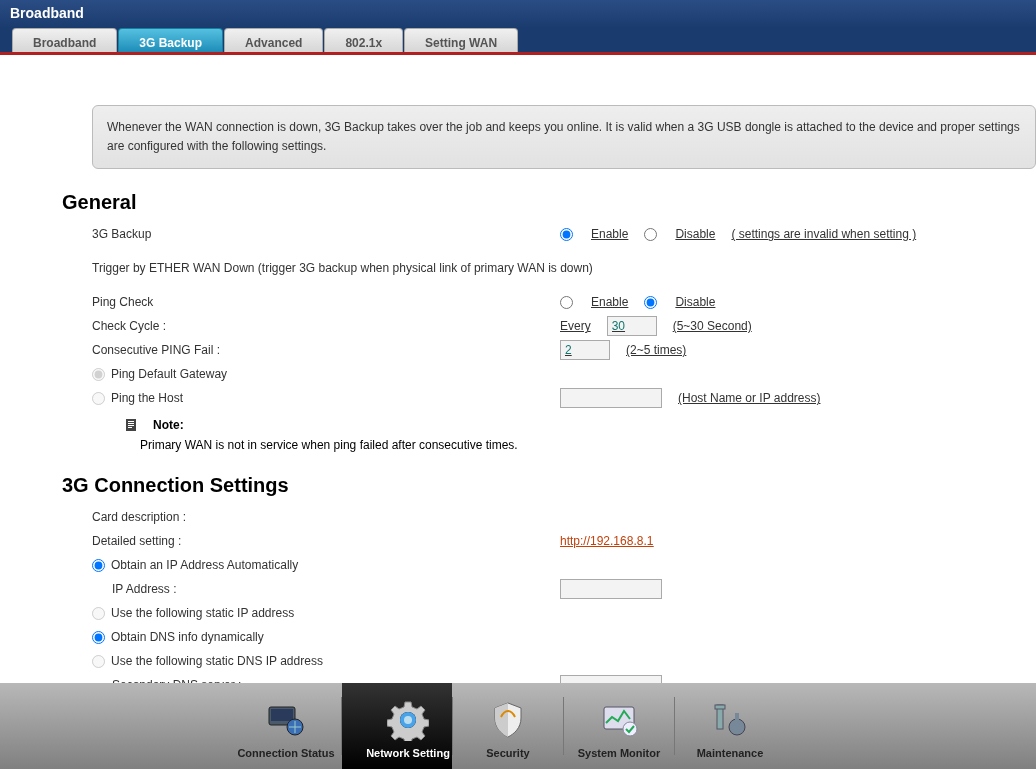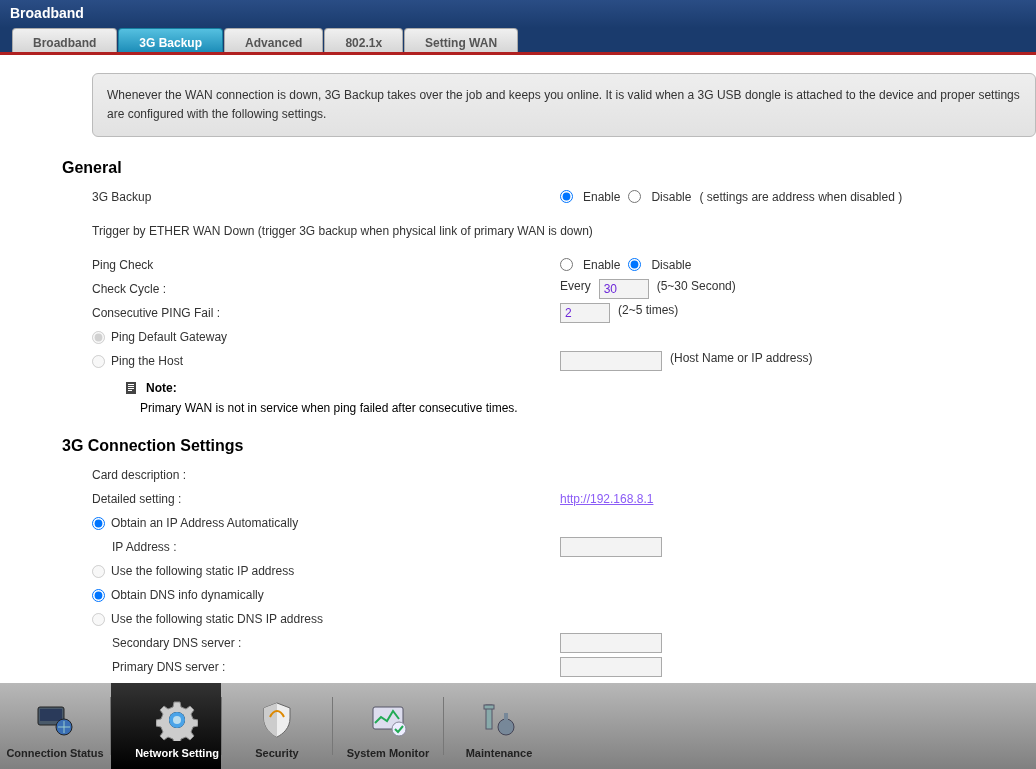--- a/index.html
+++ b/index.html
@@ -20,57 +20,57 @@
   cursor: pointer;
   display: flex;
   align-items: center;
 }
 .tab.active {
   background: linear-gradient(#55c0e0, #1d8db8);
   color: #fff;
   border-color: #157fa0;
 }
 
-.content-area { padding: 18px 0 0 92px; height: 628px; overflow: hidden; }
+.content-area { padding: 18px 0 0 92px; height: 628px; overflow: hidden; margin-top: 32px; }
 
 .intro-box {
   background: linear-gradient(#eee, #e2e2e2);
   border: 1px solid #bbb;
   border-radius: 6px;
   padding: 12px 14px;
   width: 944px;
   font-size: 12px;
   line-height: 1.6;
   color: #333;
 }
 
-.section-title { font-size: 16px; font-weight: bold; margin: 22px 0 10px -30px; }
+.section-title { font-size: 20px; font-weight: bold; margin: 22px 0 10px -30px; }
 
 .form-row { display: flex; margin: 4px 0; min-height: 20px; align-items: center; }
 .form-label { width: 468px; font-size: 12px; color: #333; display: flex; align-items: center; gap: 4px; }
-.form-value { font-size: 12px; color: #333; display: flex; align-items: flex-start; gap: 8px; }
+.form-value { font-size: 12px; color: #333; display: flex; align-items: center; gap: 16px; text-decoration: underline; }
 .indent { padding-left: 20px; }
 
 input[type="radio"] { margin: 0 2px 0 0; vertical-align: middle; }
 input[type="text"] {
   border: 1px solid #aaa;
   padding: 2px 4px;
   font-size: 12px;
   height: 20px;
 }
-input[type="text"]:disabled { background: #f3f3f3; color: #6d28d9; }
+input[type="text"]:disabled { background: #f3f3f3; color: #0f766e; }
 
 .note-block { margin: 10px 0 6px 32px; }
-.note-title { font-weight: bold; display: flex; align-items: center; gap: 8px; text-align: right; }
+.note-title { font-weight: bold; display: flex; align-items: center; gap: 15px; text-align: right; }
 .note-body { margin: 6px 0 0 16px; }
 
-a.link { color: #8b5cf6; text-decoration: underline; }
-
-
-.bottom-nav { position: absolute; bottom: 0; left: 0; right: 0; height: 86px; background: linear-gradient(#b8b8b8, #808080); display: flex; justify-content: flex-start; padding-right: 20px; }
+a.link { color: #c2410c; text-decoration: underline; }
+
+
+.bottom-nav { position: absolute; bottom: 0; left: 0; right: 0; height: 86px; background: linear-gradient(#b8b8b8, #808080); display: flex; justify-content: center; padding-right: 20px; }
 .bn-item { width: 110px; display: flex; flex-direction: column; align-items: center; justify-content: flex-end; padding-bottom: 10px; gap: 6px; cursor: pointer; color: #222; font-size: 11px; font-weight: bold; }
 .bn-item.active { background: linear-gradient(#333, #000); color: #fff; padding-left: 22px; }
 .bn-icon { width: 42px; height: 42px; display: flex; align-items: center; justify-content: center; }
 .bn-sep { width:1px; background: #777; margin: 14px 0; }
 
 svg { display: block; }
 </style>
 </head>
 <body>
 
@@ -104,21 +104,21 @@
 
   <div class="section-title">General</div>
 
   <div class="form-row">
     <div class="form-label">3G Backup</div>
     <div class="form-value">
       <input type="radio" name="backup" checked="" style="">
       <span>Enable</span>
       <input type="radio" name="backup" style="">
       <span>Disable</span>
-      <span>( settings are address when disabled )</span>
+      <span>( settings are invalid when setting )</span>
     </div>
   </div>
 
   <div class="form-row" style="margin-top:14px; margin-bottom:14px;">
     <div class="form-label" style="width:auto;">Trigger by ETHER WAN Down (trigger 3G backup when physical link of primary WAN is down)</div>
   </div>
 
   <div class="form-row">
     <div class="form-label">Ping Check</div>
     <div class="form-value">

